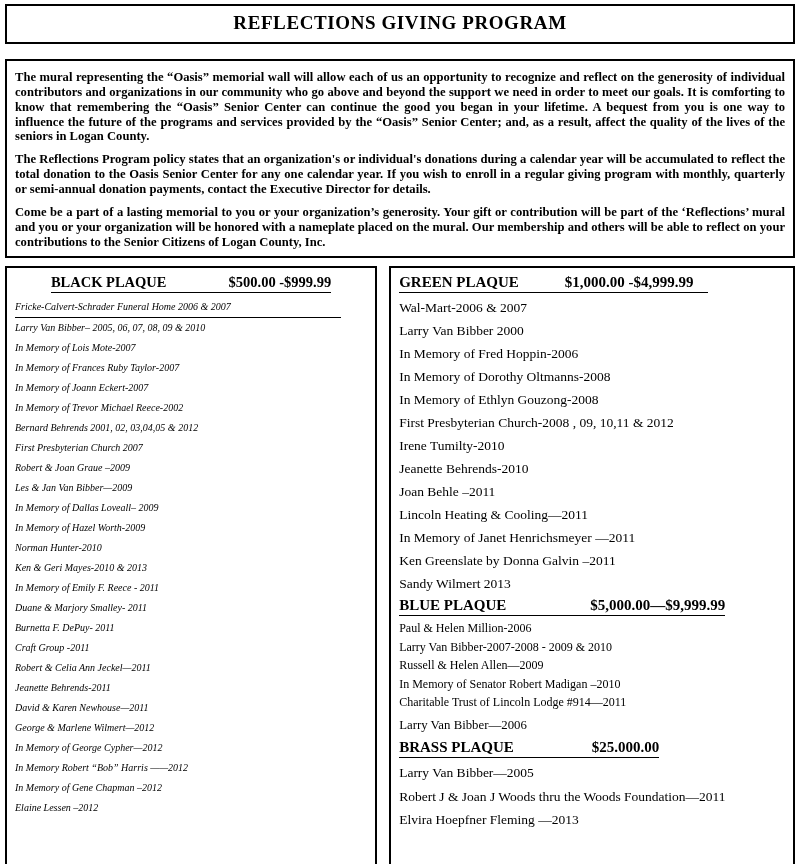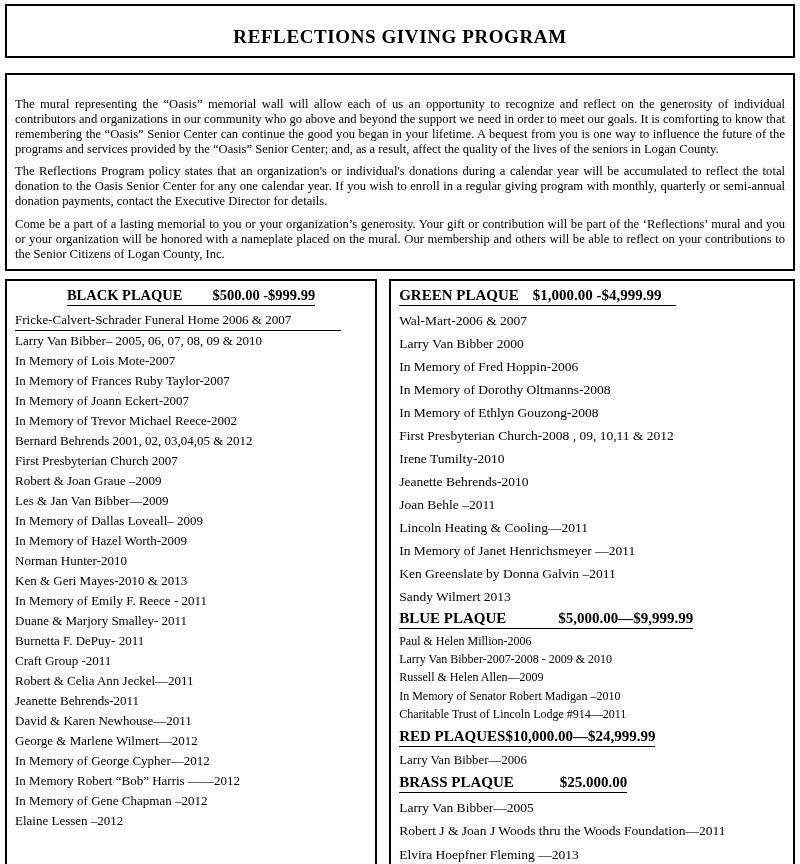--- a/index.html
+++ b/index.html
@@ -7,57 +7,59 @@
   .page {
     width: 800px; height: 864px;
     padding: 4px 5px;
     font-family: "Liberation Serif", serif;
     color: #000; background: #fff;
     overflow: hidden;
   }
   .title-box {
     border: 2px solid #000;
     text-align: center;
-    padding: 20px 0 8px;
+    padding: 6px 0 8px;
   }
   .page-title {
     font-size: 19px; font-weight: bold; letter-spacing: 0.6px; margin: 0;
   }
   .intro-box {
     border: 2px solid #000;
     margin-top: 15px;
-    padding: 14px 8px 7px 8px;
+    padding: 1px 8px 7px 8px;
     font-size: 12.6px;
     line-height: 1.18;
     text-align: justify;
+    font-weight: bold;
   }
   .intro-box p { margin: 8px 0 0 0; }
   .columns { display: flex; gap: 12px; margin-top: 8px; align-items: stretch; }
   .column {
     border: 2px solid #000;
     height: 601px;
     padding: 4px 8px;
     overflow: hidden;
   }
   .column.left  { width: 396px; }
   .column.right { width: 432px; }
 
   .section-heading { font-weight: bold; margin: 2px 0 3px 0; }
   .heading-underline {
     display: inline-flex;
     border-bottom: 1px solid #000;
     padding-bottom: 1px;
     white-space: pre;
+    gap: 32px;
   }
   .entry { white-space: nowrap; overflow: hidden; }
 
   
   .section-black .section-heading { text-align: center; font-size: 14.5px; margin-bottom: 4px; }
   .section-black .heading-range { margin-left: 30px; }
-  .section-black .entry { font-size: 13px; line-height: 20px; }
+  .section-black .entry { font-size: 10px; line-height: 20px; font-style: italic; }
   .section-black .section-heading + .entry { border-bottom: 1px solid #000; width: 326px; }
 
   
   .column.right .section-heading { font-size: 15px; }
 
   
   .section-green .heading-underline { padding-right: 14px; }
   .section-green .heading-range { margin-left: 14px; }
   .section-green .entry { font-size: 13.5px; line-height: 23px; }
 
@@ -142,21 +144,20 @@
         </div>
         <div class="section section-blue">
           <div class="section-heading"><span class="heading-underline"><span class="heading-label">BLUE PLAQUE</span><span class="heading-range">$5,000.00—$9,999.99</span></span></div>
           <div class="entry">Paul &amp; Helen Million-2006</div>
           <div class="entry">Larry Van Bibber-2007-2008 - 2009 &amp; 2010</div>
           <div class="entry">Russell &amp; Helen Allen—2009</div>
           <div class="entry">In Memory of Senator Robert Madigan –2010</div>
           <div class="entry">Charitable Trust of Lincoln Lodge #914—2011</div>
         </div>
         <div class="section section-red">
-          <div class="section-heading"><span class="heading-underline"><span class="heading-label">RED PLAQUES</span><span class="heading-range">$10,000.00—$24,999.99</span></span></div>
           <div class="entry">Larry Van Bibber—2006</div>
         </div>
         <div class="section section-brass">
           <div class="section-heading"><span class="heading-underline"><span class="heading-label">BRASS PLAQUE</span><span class="heading-range">$25.000.00</span></span></div>
           <div class="entry">Larry Van Bibber—2005</div>
           <div class="entry">Robert J &amp; Joan J Woods thru the Woods Foundation—2011</div>
           <div class="entry">Elvira Hoepfner Fleming —2013</div>
         </div>
       </div>
   </div>

